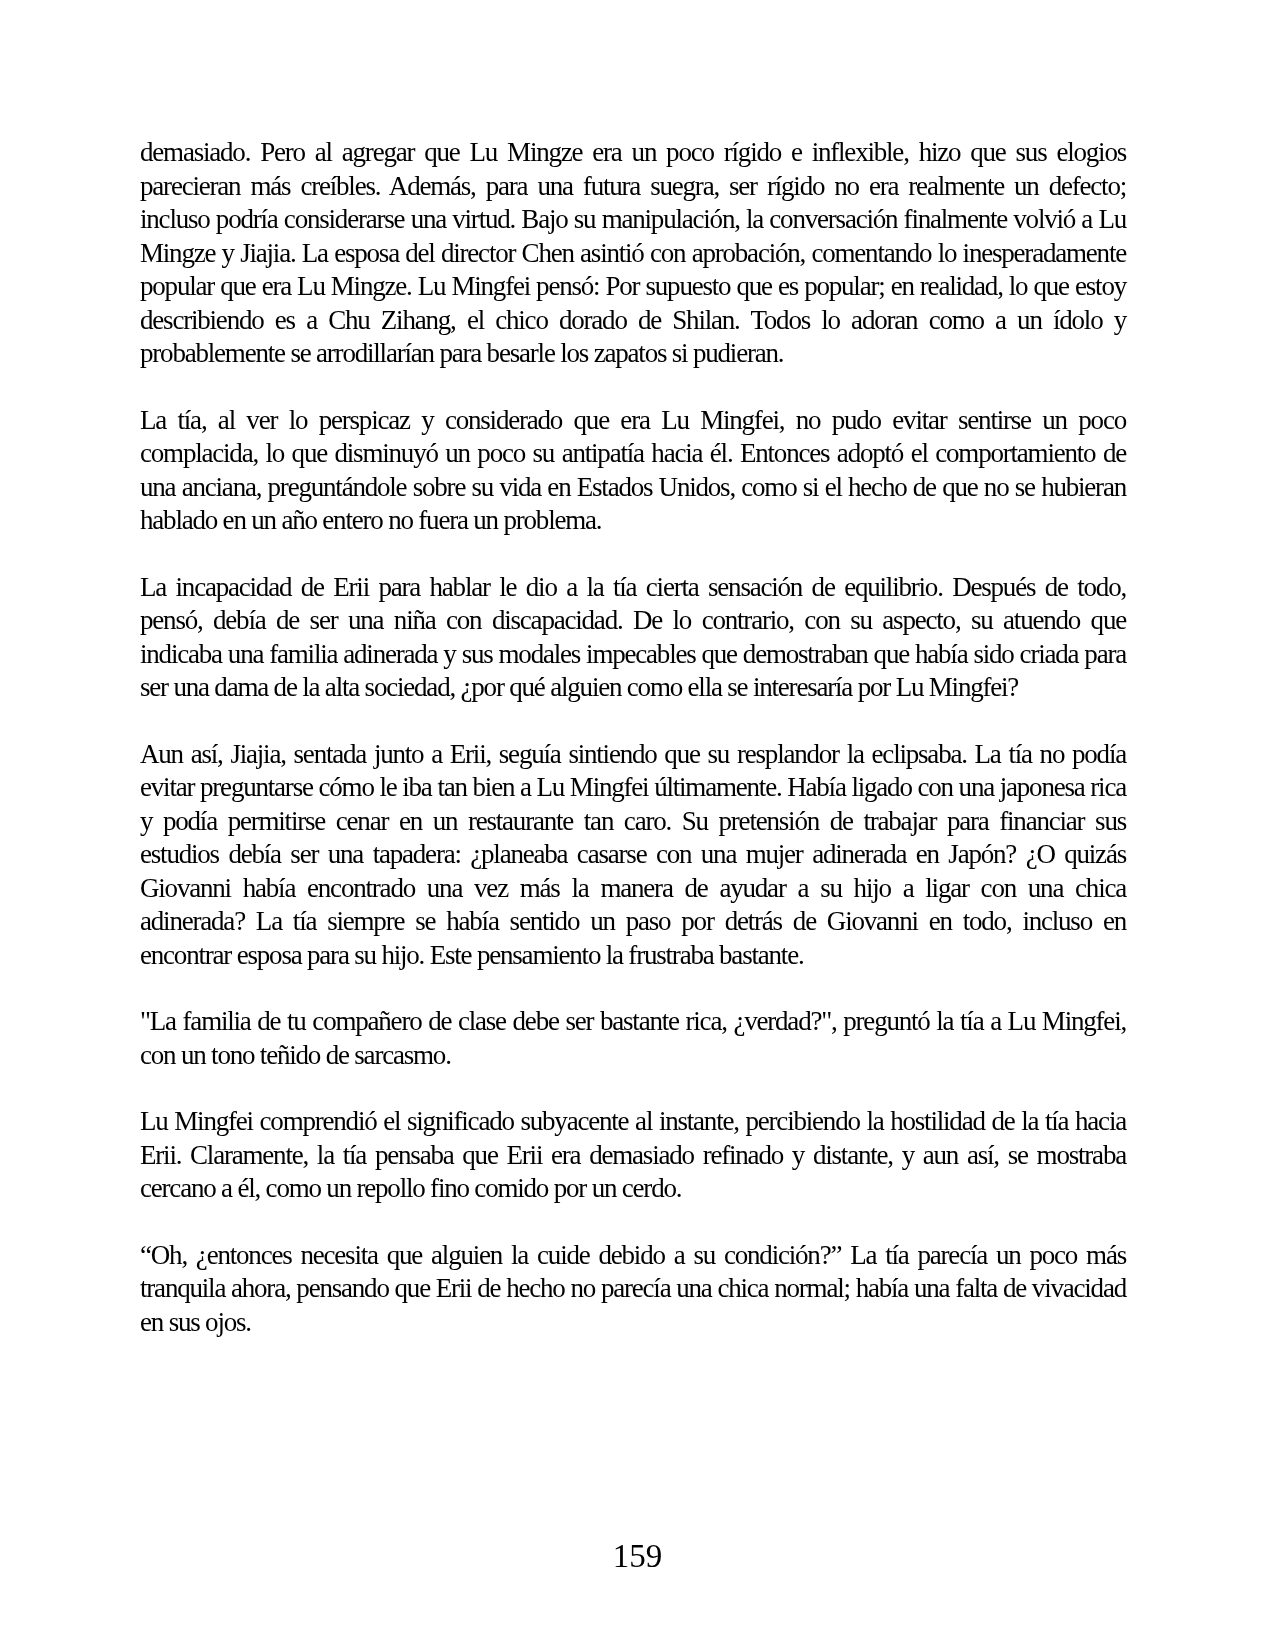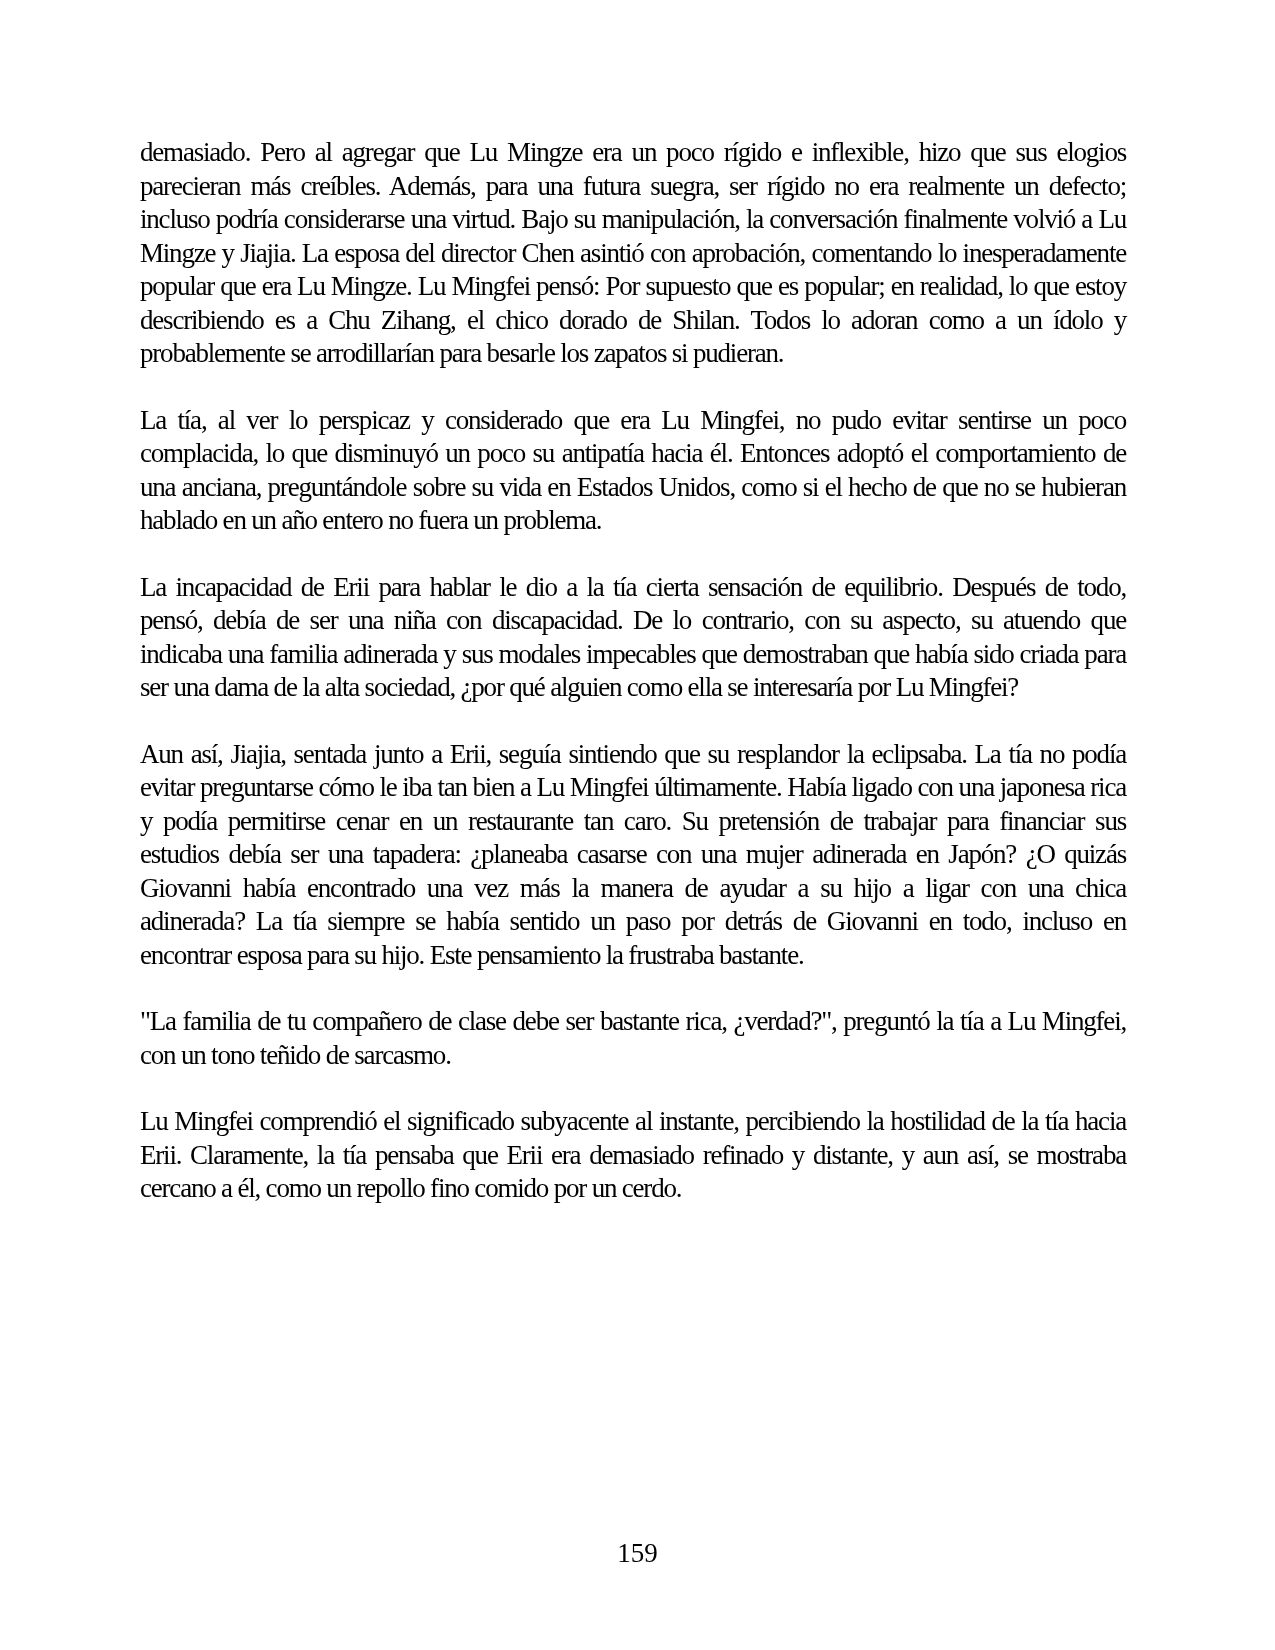--- a/index.html
+++ b/index.html
@@ -32,30 +32,31 @@
     margin: 0 4px 33px 0;
     padding: 0;
   }
   .para:last-child { margin-bottom: 0; }
   .page-footer {
     position: absolute;
     left: 0;
     top: 1538px;
     width: 100%;
     text-align: center;
-    font-size: 27px;
+    font-size: 33px;
     letter-spacing: 0;
   }
 </style>
 </head>
 <body>
 
 <div class="sheet">
   <main class="text-block">
     <p class="para">demasiado. Pero al agregar que Lu Mingze era un poco rígido e inflexible, hizo que sus elogios parecieran más creíbles. Además, para una futura suegra, ser rígido no era realmente un defecto; incluso podría considerarse una virtud. Bajo su manipulación, la conversación finalmente volvió a Lu Mingze y Jiajia. La esposa del director Chen asintió con aprobación, comentando lo inesperadamente popular que era Lu Mingze. Lu Mingfei pensó: Por supuesto que es popular; en realidad, lo que estoy describiendo es a Chu Zihang, el chico dorado de Shilan. Todos lo adoran como a un ídolo y probablemente se arrodillarían para besarle los zapatos si pudieran.</p>
     <p class="para">La tía, al ver lo perspicaz y considerado que era Lu Mingfei, no pudo evitar sentirse un poco complacida, lo que disminuyó un poco su antipatía hacia él. Entonces adoptó el comportamiento de una anciana, preguntándole sobre su vida en Estados Unidos, como si el hecho de que no se hubieran hablado en un año entero no fuera un problema.</p>
     <p class="para">La incapacidad de Erii para hablar le dio a la tía cierta sensación de equilibrio. Después de todo, pensó, debía de ser una niña con discapacidad. De lo contrario, con su aspecto, su atuendo que indicaba una familia adinerada y sus modales impecables que demostraban que había sido criada para ser una dama de la alta sociedad, ¿por qué alguien como ella se interesaría por Lu Mingfei?</p>
     <p class="para">Aun así, Jiajia, sentada junto a Erii, seguía sintiendo que su resplandor la eclipsaba. La tía no podía evitar preguntarse cómo le iba tan bien a Lu Mingfei últimamente. Había ligado con una japonesa rica y podía permitirse cenar en un restaurante tan caro. Su pretensión de trabajar para financiar sus estudios debía ser una tapadera: ¿planeaba casarse con una mujer adinerada en Japón? ¿O quizás Giovanni había encontrado una vez más la manera de ayudar a su hijo a ligar con una chica adinerada? La tía siempre se había sentido un paso por detrás de Giovanni en todo, incluso en encontrar esposa para su hijo. Este pensamiento la frustraba bastante.</p>
     <p class="para">"La familia de tu compañero de clase debe ser bastante rica, ¿verdad?", preguntó la tía a Lu Mingfei, con un tono teñido de sarcasmo.</p>
     <p class="para">Lu Mingfei comprendió el significado subyacente al instante, percibiendo la hostilidad de la tía hacia Erii. Claramente, la tía pensaba que Erii era demasiado refinado y distante, y aun así, se mostraba cercano a él, como un repollo fino comido por un cerdo.</p>
+    <p class="para">“Oh, ¿entonces necesita que alguien la cuide debido a su condición?” La tía parecía un poco más tranquila ahora, pensando que Erii de hecho no parecía una chica normal; había una falta de vivacidad en sus ojos.</p>
   </main>
   <div class="page-footer">159</div>
 </div>
 
 </body></html>

